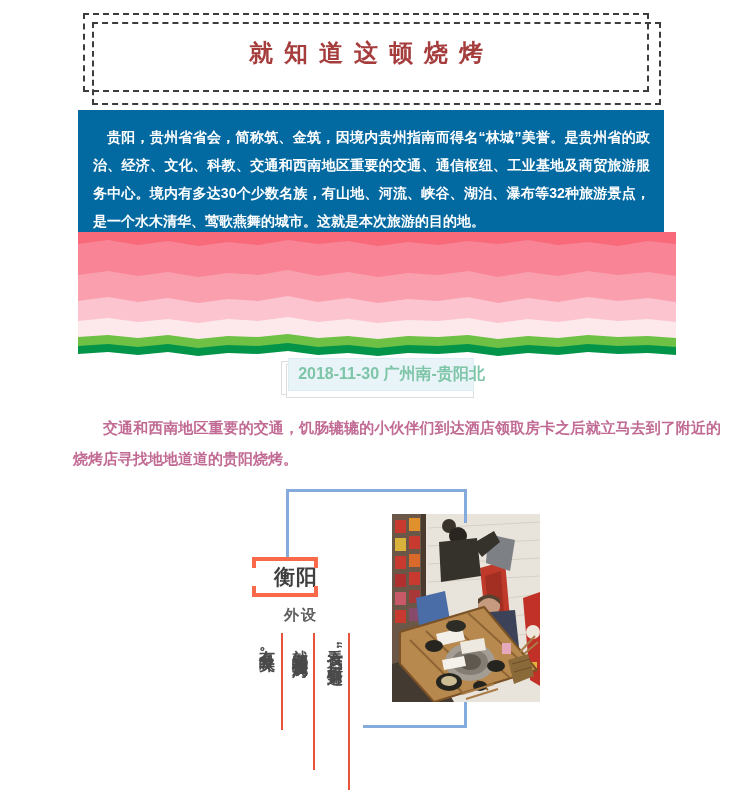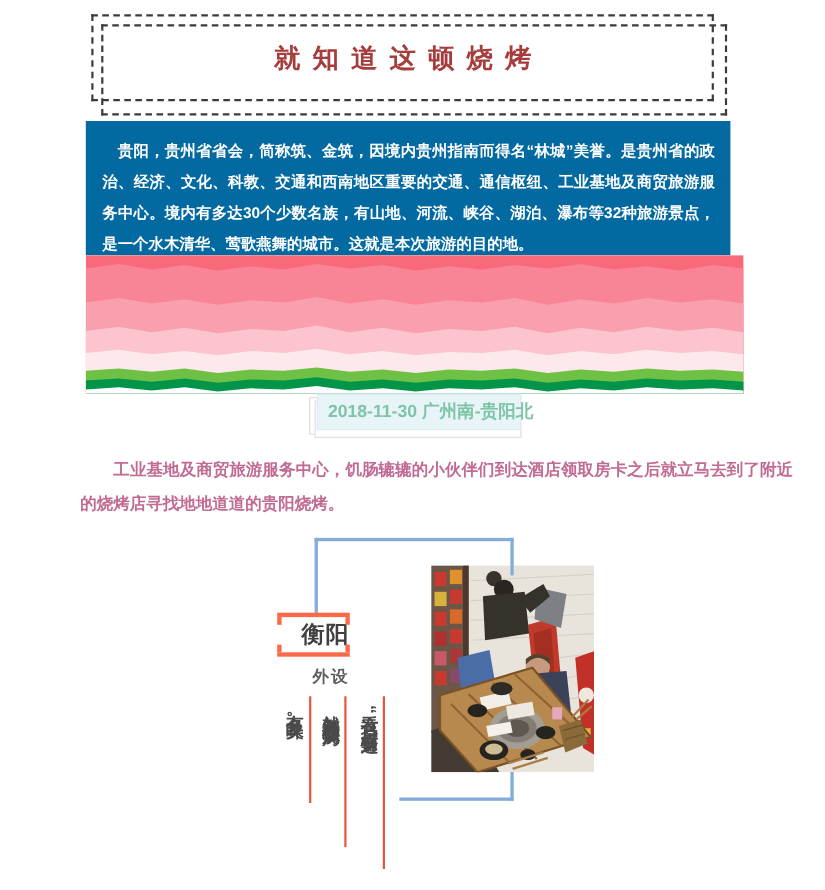--- a/index.html
+++ b/index.html
@@ -72,21 +72,21 @@
     <path fill="#029449" d="M0 114 L30 112 60 115 90 112 120 116 150 113 180 114 210 111 240 115 270 113 300 116 330 113 360 114 390 112 420 116 450 113 480 115 510 112 540 114 570 113 598 115 L598 126 L0 126 Z"></path>
     <path fill="#ffffff" d="M0 122 L30 120 60 123 90 120 120 124 150 121 180 122 210 119 240 123 270 121 300 124 330 121 360 122 390 120 420 124 450 121 480 123 510 120 540 122 570 121 598 123 L598 126 L0 126 Z"></path>
   </svg>
 
   <div class="abs badge-layer" style="left:281px;top:361px;width:193px;height:34px;z-index:1;"></div>
   <div class="abs badge-layer" style="left:286px;top:364px;width:188px;height:34px;z-index:2;"></div>
   <div class="abs badge-main">
     <span>2018-11-30 广州南-贵阳北</span>
   </div>
 
-  <div class="abs trip-para">工业基地及商贸旅游服务中心，饥肠辘辘的小伙伴们到达酒店领取房卡之后就立马去到了附近的烧烤店寻找地地道道的贵阳烧烤。</div>
+  <div class="abs trip-para">交通和西南地区重要的交通，饥肠辘辘的小伙伴们到达酒店领取房卡之后就立马去到了附近的烧烤店寻找地地道道的贵阳烧烤。</div>
 
   <div class="abs conn" style="left:286px;top:489px;width:181px;height:3px;"></div>
   <div class="abs conn" style="left:286px;top:489px;width:3px;height:69px;"></div>
   <div class="abs conn" style="left:464px;top:489px;width:3px;height:34px;z-index:6;"></div>
   <div class="abs conn" style="left:464px;top:700px;width:3px;height:28px;"></div>
   <div class="abs conn" style="left:363px;top:725px;width:104px;height:3px;"></div>
 
   <div class="abs city-frame">
     <i class="tl"></i>
     <i class="tr"></i>

